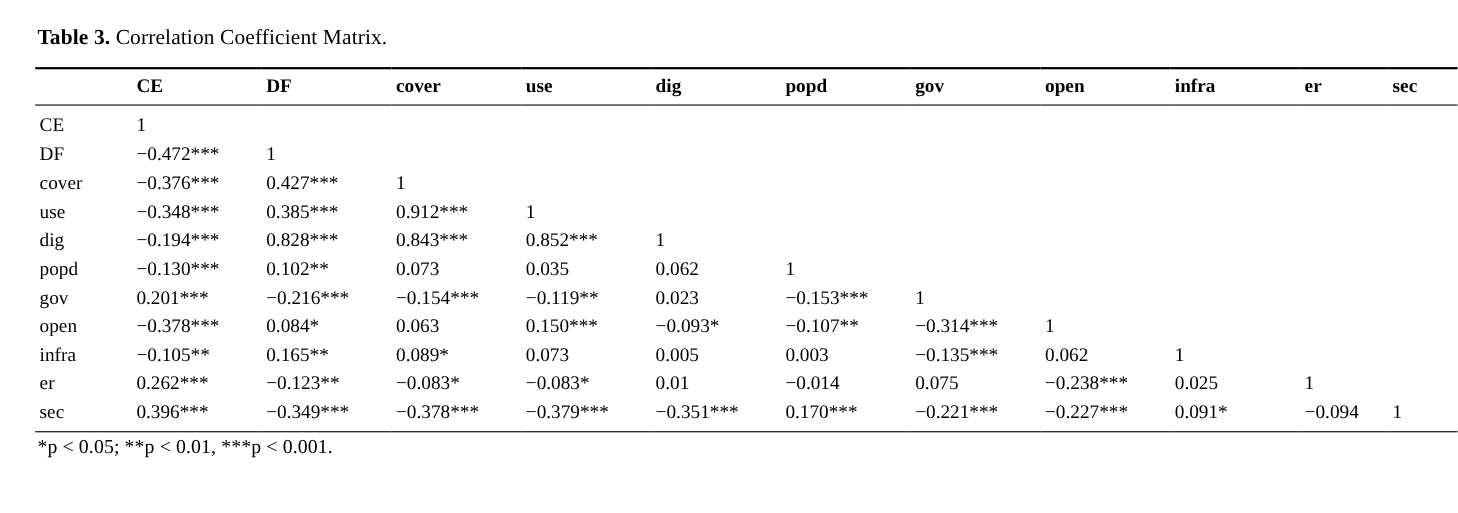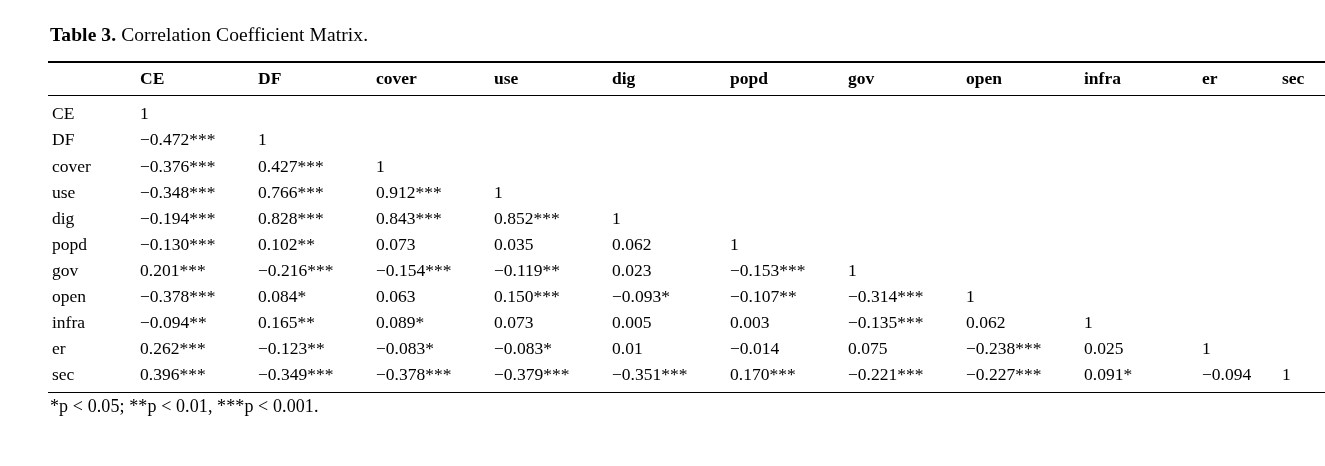--- a/index.html
+++ b/index.html
@@ -12,21 +12,21 @@
     height: 466px;
     font-family: "Liberation Serif", serif;
     color: #000000;
     overflow: hidden;
   }
   .page {
     position: relative;
     width: 1325px;
     height: 466px;
     box-sizing: border-box;
-    padding: 22px 32px 0 48px;
+    padding: 22px 32px 0 32px;
   }
   .caption {
     font-size: 19.5px;
     line-height: 1.3;
     margin: 0 0 14px 2px;
     letter-spacing: 0.1px;
   }
   .caption .caption-label {
     font-weight: bold;
   }
@@ -155,21 +155,21 @@
         <td></td>
         <td></td>
         <td></td>
         <td></td>
         <td></td>
         <td></td>
       </tr>
       <tr>
         <td class="rowhead">use</td>
         <td>−0.348***</td>
-        <td>0.766***</td>
+        <td>0.385***</td>
         <td>0.912***</td>
         <td>1</td>
         <td></td>
         <td></td>
         <td></td>
         <td></td>
         <td></td>
         <td></td>
         <td></td>
       </tr>
@@ -224,21 +224,21 @@
         <td>−0.093*</td>
         <td>−0.107**</td>
         <td>−0.314***</td>
         <td>1</td>
         <td></td>
         <td></td>
         <td></td>
       </tr>
       <tr>
         <td class="rowhead">infra</td>
-        <td>−0.094**</td>
+        <td>−0.105**</td>
         <td>0.165**</td>
         <td>0.089*</td>
         <td>0.073</td>
         <td>0.005</td>
         <td>0.003</td>
         <td>−0.135***</td>
         <td>0.062</td>
         <td>1</td>
         <td></td>
         <td></td>

